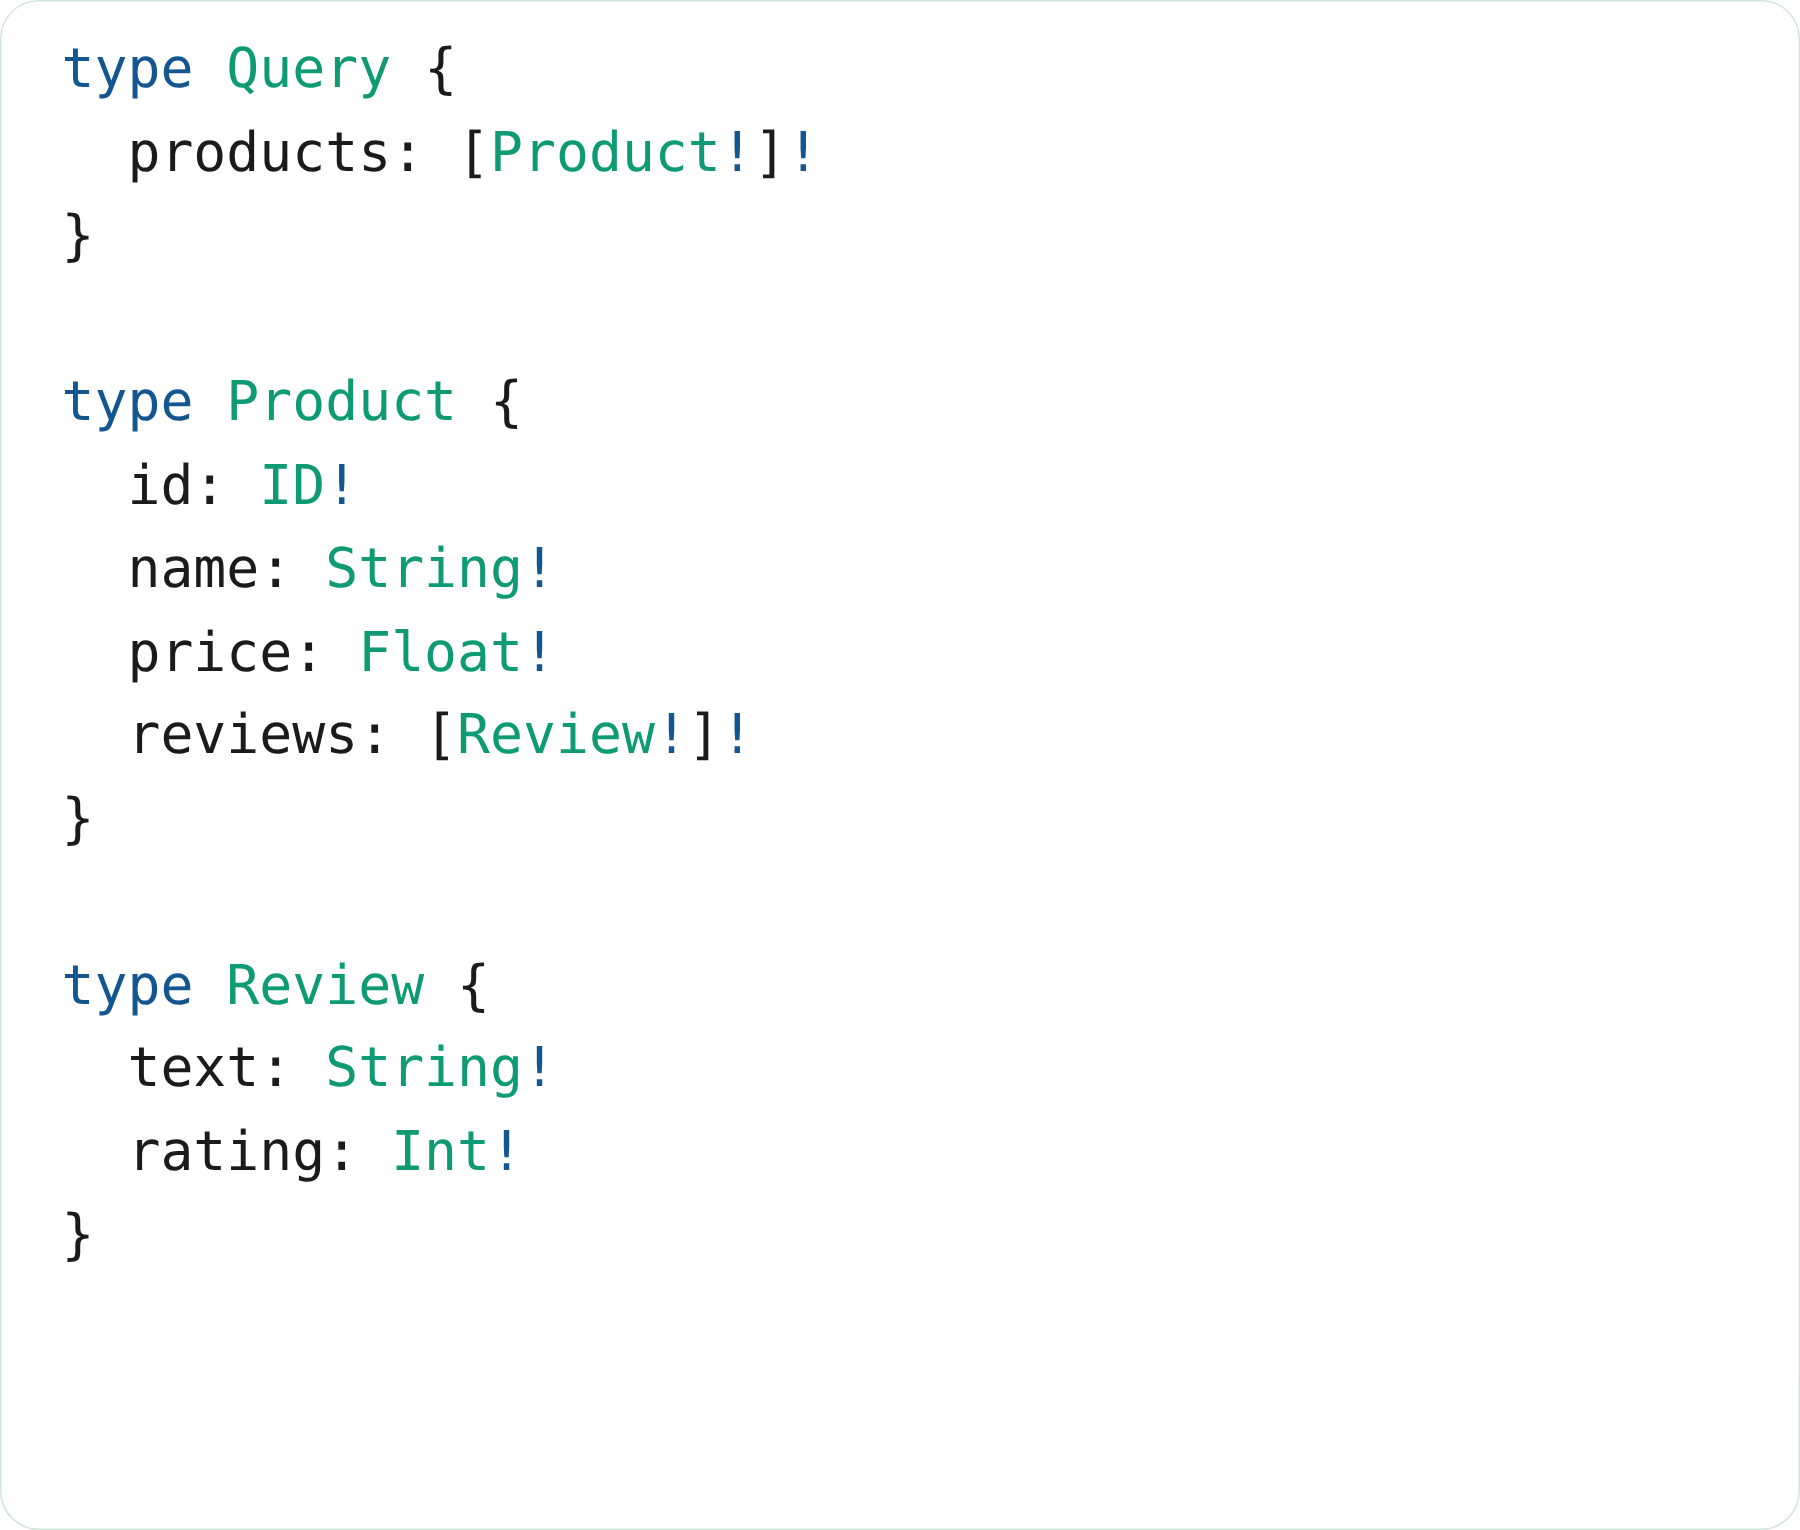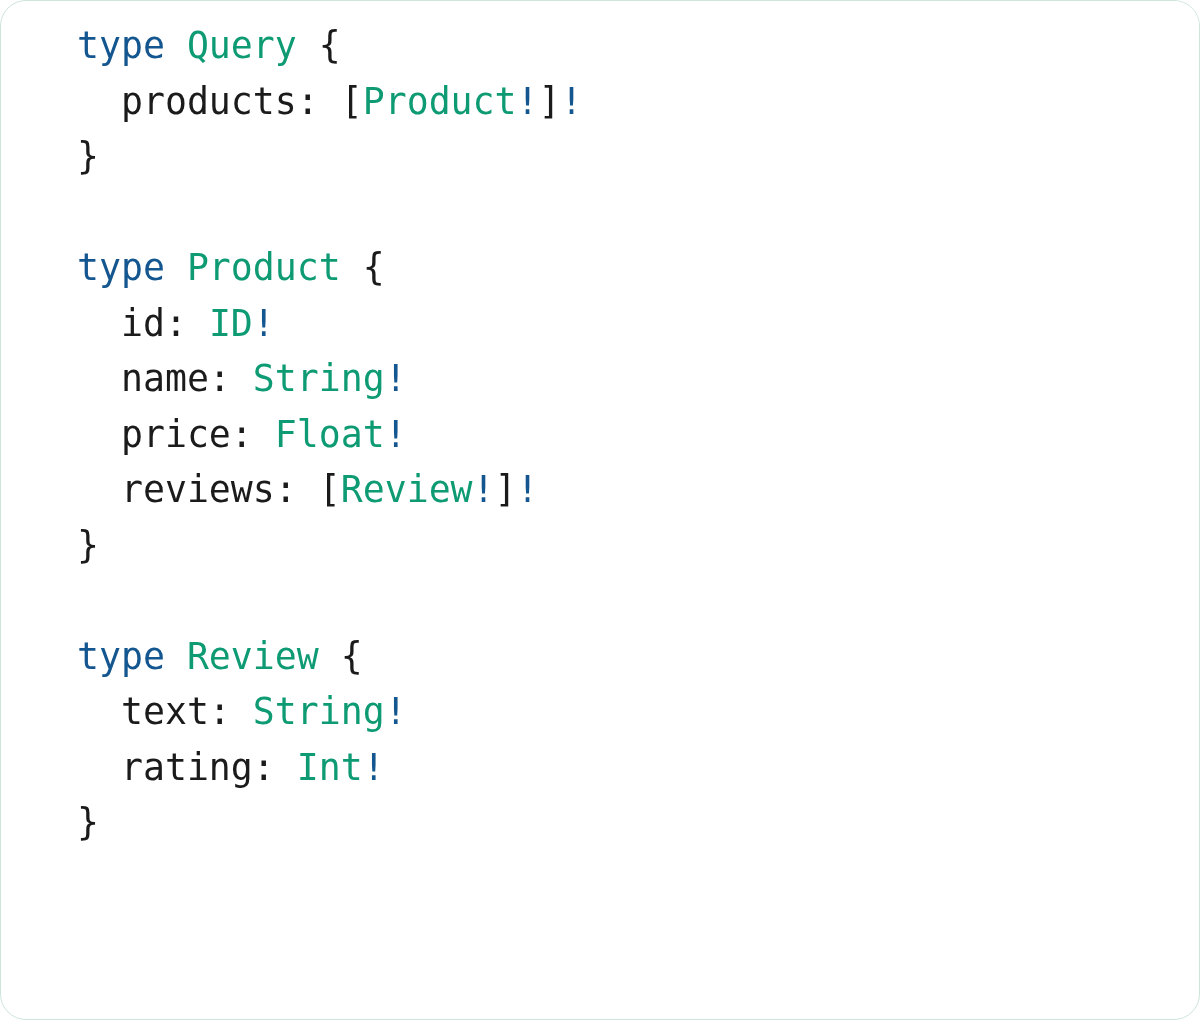--- a/index.html
+++ b/index.html
@@ -80,17 +80,17 @@
   .tn   { color: #0e9b74; }   
   .bang { color: #14568f; }   
   .pn   { color: #1b1b1b; }   
 </style>
 </head>
 <body>
 
 <div class="card" style="border-color: rgb(207, 229, 218); background-color: rgb(255, 255, 255);">
 
 
-  <div class="code-body" style="background-color: rgb(255, 255, 255); margin-left: 36px;">
+  <div class="code-body" style="background-color: rgb(255, 255, 255);">
     <pre class="code" style="color: rgb(27, 27, 27);"><span class="ln"><span class="kw" style="color: rgb(20, 86, 143);">type</span> <span class="tn" style="color: rgb(14, 155, 116);">Query</span> <span class="pn" style="color: rgb(27, 27, 27);">{</span></span><span class="ln">  <span class="pn" style="color: rgb(27, 27, 27);">products:</span> <span class="pn" style="color: rgb(27, 27, 27);">[</span><span class="tn" style="color: rgb(14, 155, 116);">Product</span><span class="bang" style="color: rgb(20, 86, 143);">!</span><span class="pn" style="color: rgb(27, 27, 27);">]</span><span class="bang" style="color: rgb(20, 86, 143);">!</span></span><span class="ln"><span class="pn" style="color: rgb(27, 27, 27);">}</span></span><span class="ln blank"> </span><span class="ln"><span class="kw" style="color: rgb(20, 86, 143);">type</span> <span class="tn" style="color: rgb(14, 155, 116);">Product</span> <span class="pn" style="color: rgb(27, 27, 27);">{</span></span><span class="ln">  <span class="pn" style="color: rgb(27, 27, 27);">id:</span> <span class="tn" style="color: rgb(14, 155, 116);">ID</span><span class="bang" style="color: rgb(20, 86, 143);">!</span></span><span class="ln">  <span class="pn" style="color: rgb(27, 27, 27);">name:</span> <span class="tn" style="color: rgb(14, 155, 116);">String</span><span class="bang" style="color: rgb(20, 86, 143);">!</span></span><span class="ln">  <span class="pn" style="color: rgb(27, 27, 27);">price:</span> <span class="tn" style="color: rgb(14, 155, 116);">Float</span><span class="bang" style="color: rgb(20, 86, 143);">!</span></span><span class="ln">  <span class="pn" style="color: rgb(27, 27, 27);">reviews:</span> <span class="pn" style="color: rgb(27, 27, 27);">[</span><span class="tn" style="color: rgb(14, 155, 116);">Review</span><span class="bang" style="color: rgb(20, 86, 143);">!</span><span class="pn" style="color: rgb(27, 27, 27);">]</span><span class="bang" style="color: rgb(20, 86, 143);">!</span></span><span class="ln"><span class="pn" style="color: rgb(27, 27, 27);">}</span></span><span class="ln blank"> </span><span class="ln"><span class="kw" style="color: rgb(20, 86, 143);">type</span> <span class="tn" style="color: rgb(14, 155, 116);">Review</span> <span class="pn" style="color: rgb(27, 27, 27);">{</span></span><span class="ln">  <span class="pn" style="color: rgb(27, 27, 27);">text:</span> <span class="tn" style="color: rgb(14, 155, 116);">String</span><span class="bang" style="color: rgb(20, 86, 143);">!</span></span><span class="ln">  <span class="pn" style="color: rgb(27, 27, 27);">rating:</span> <span class="tn" style="color: rgb(14, 155, 116);">Int</span><span class="bang" style="color: rgb(20, 86, 143);">!</span></span><span class="ln"><span class="pn" style="color: rgb(27, 27, 27);">}</span></span></pre>
   </div>
 
 </div>
 
 </body></html>

